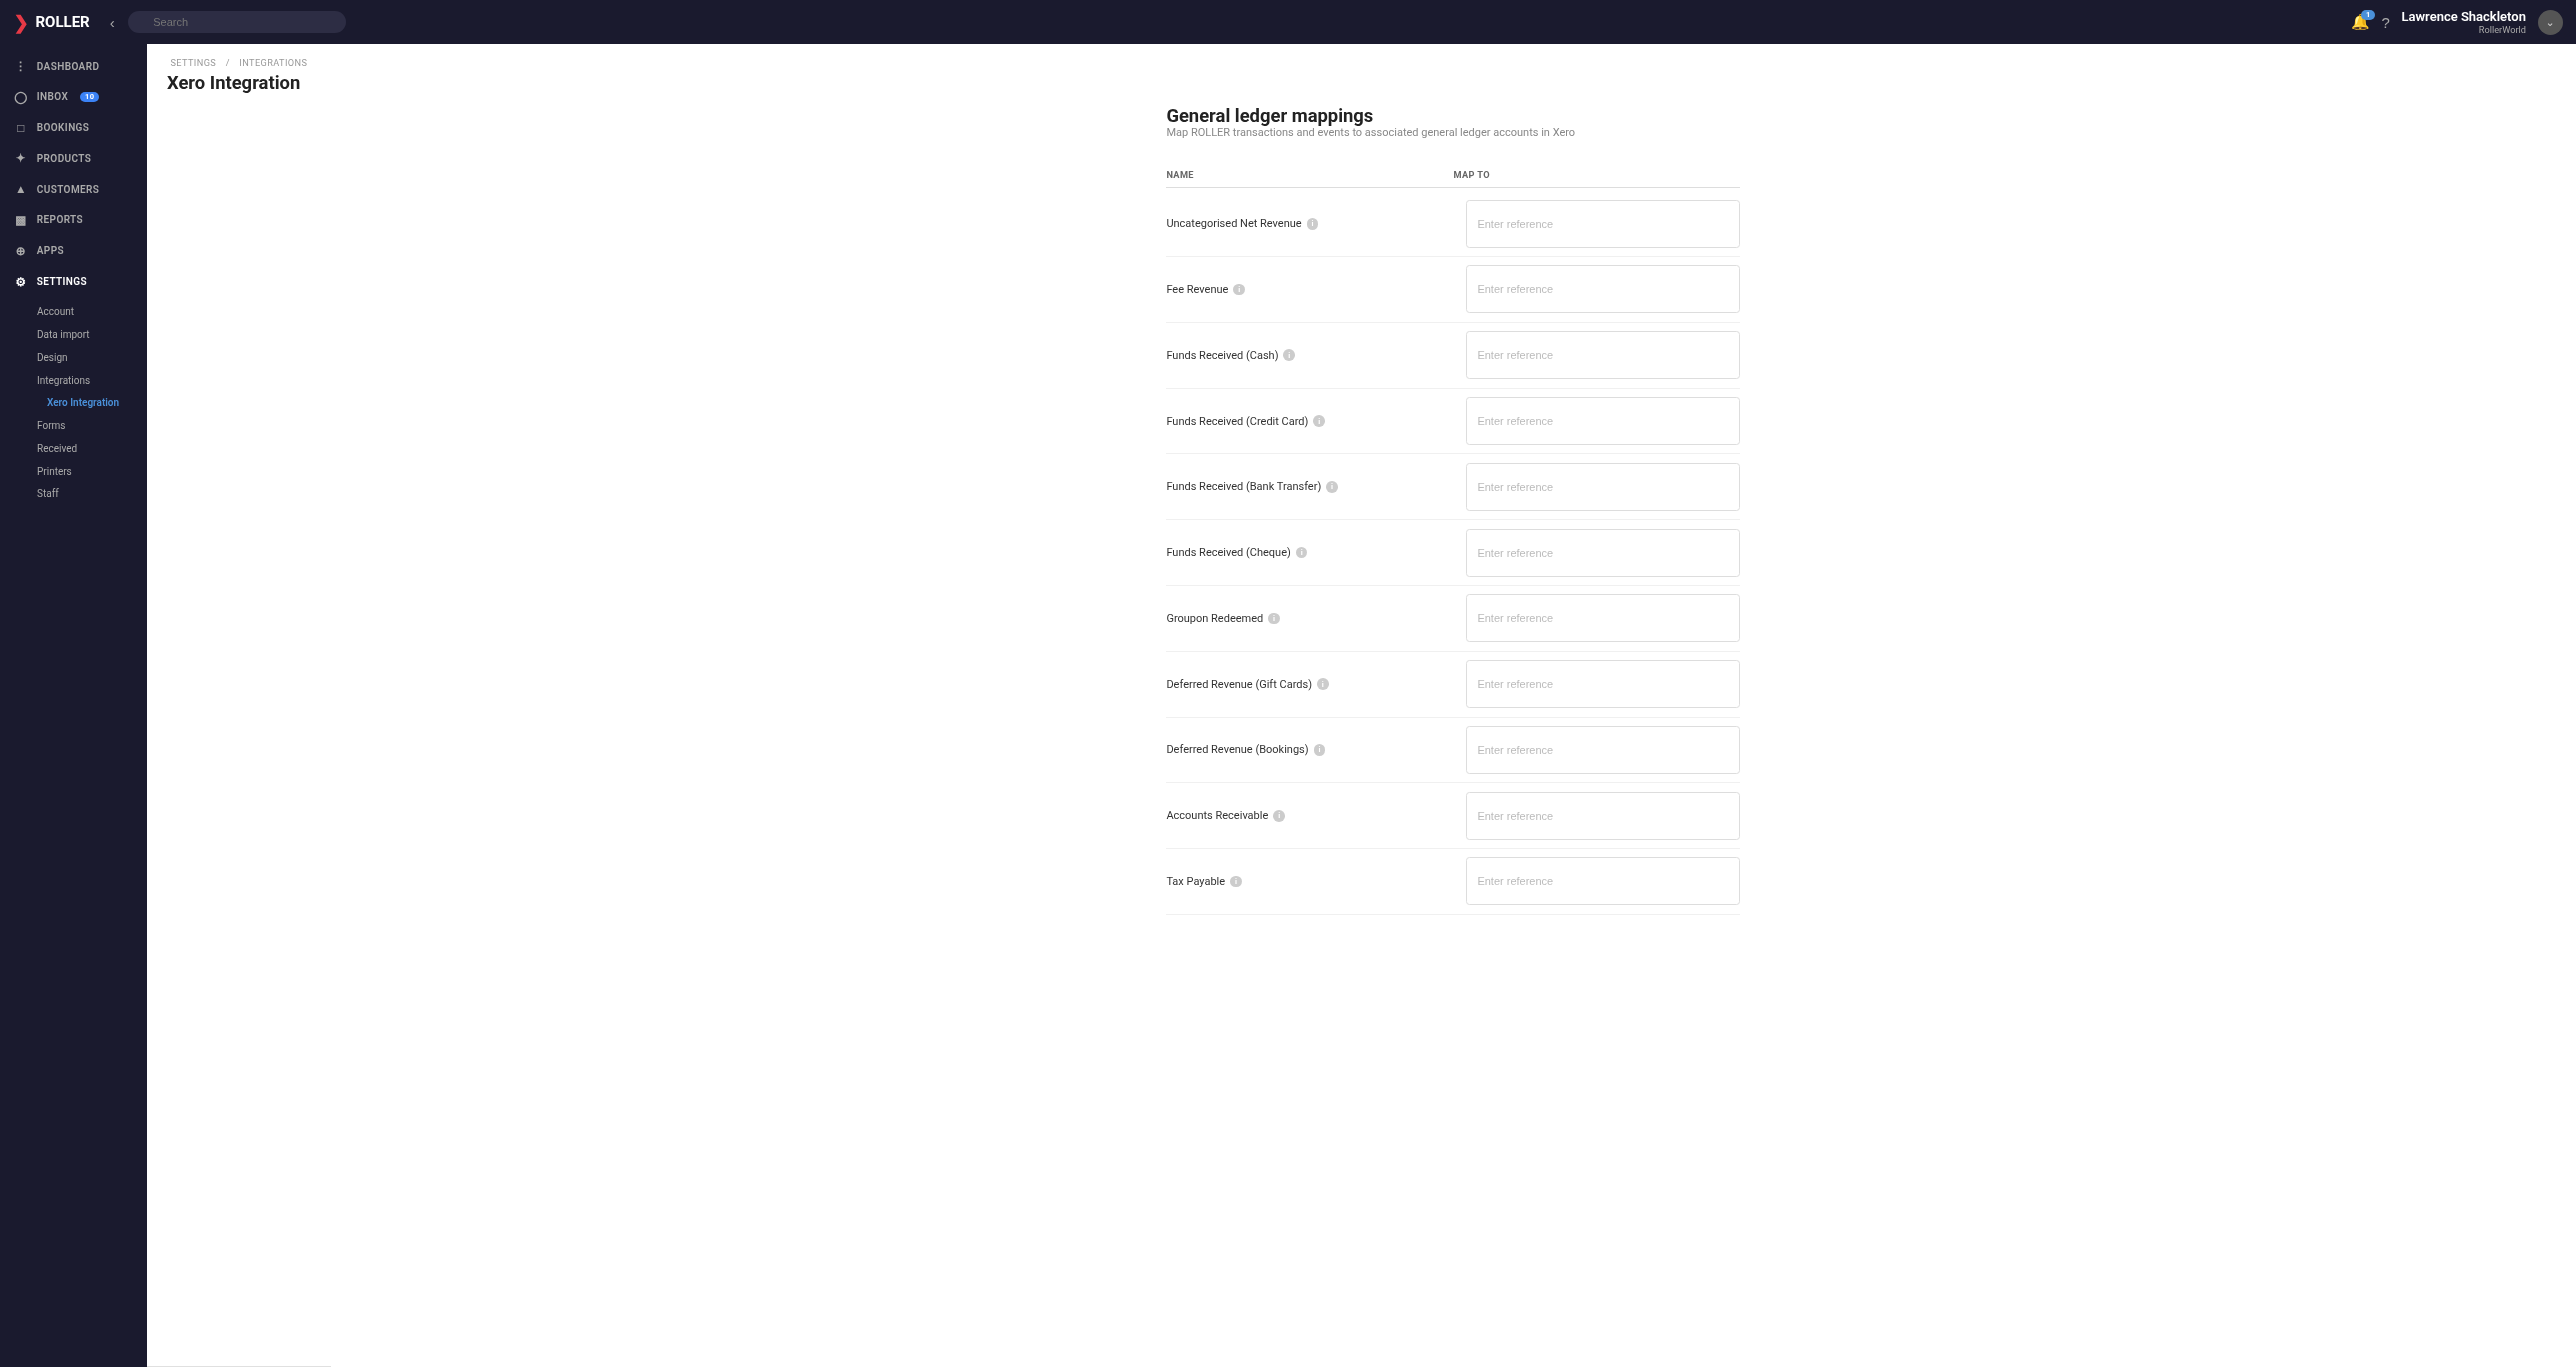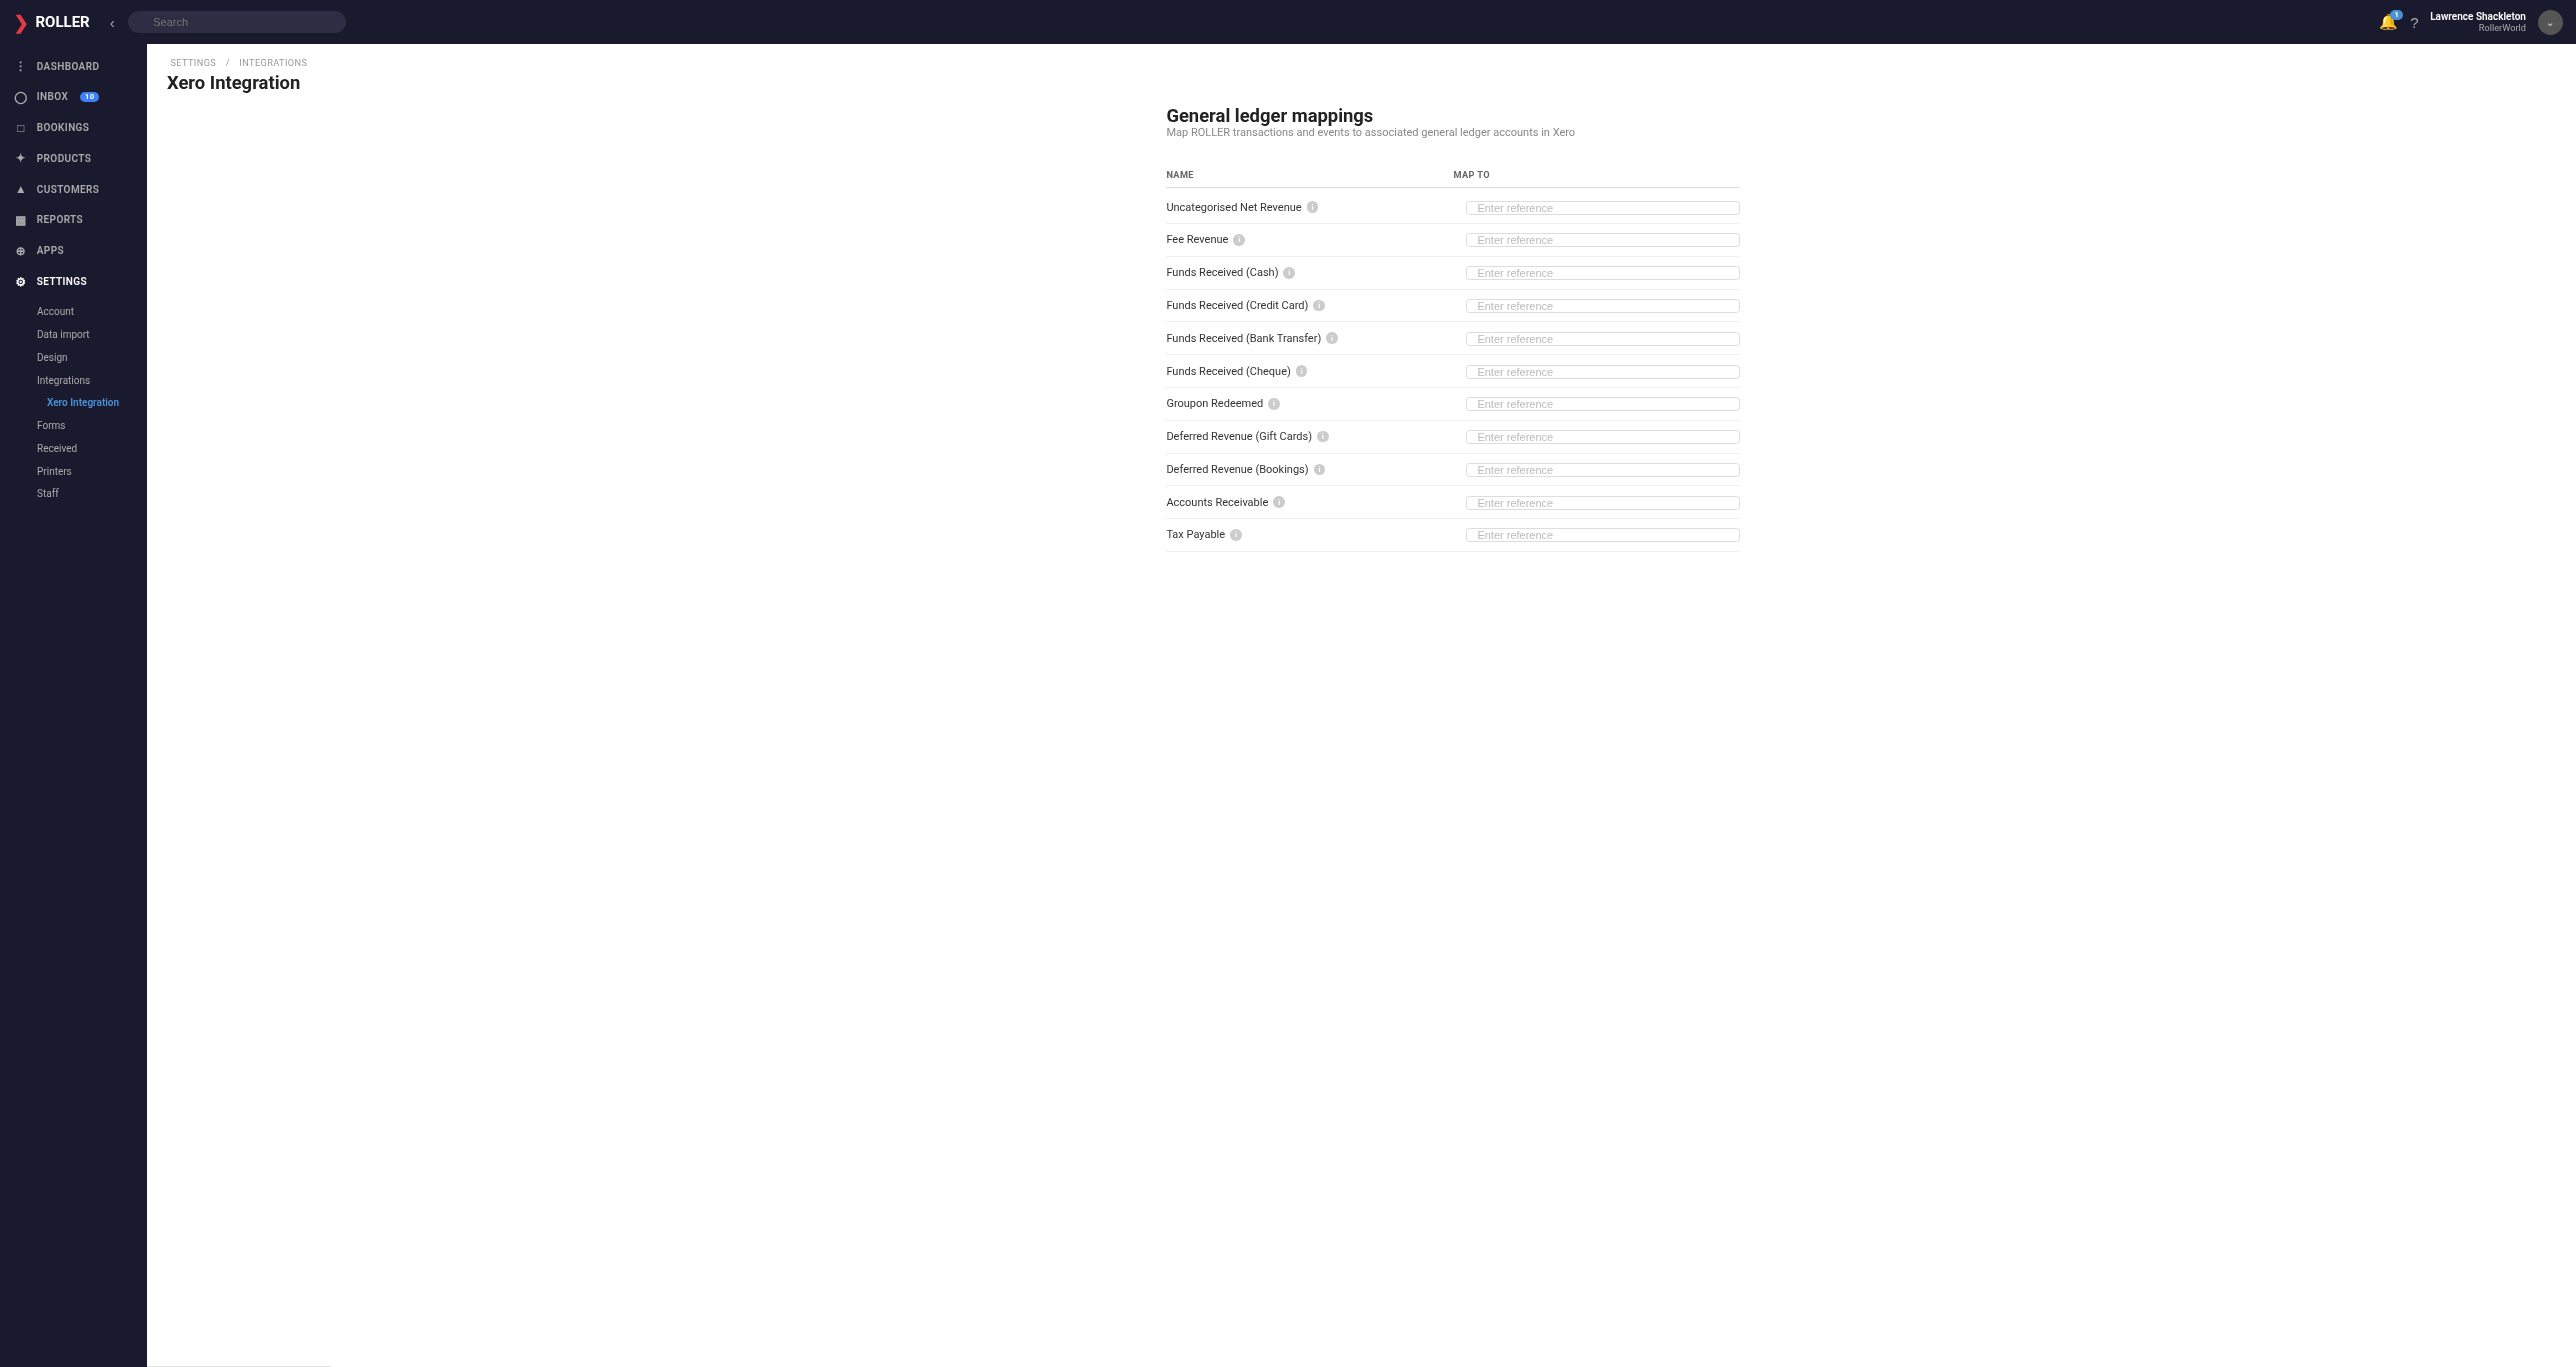--- a/index.html
+++ b/index.html
@@ -102,21 +102,21 @@
       background: none;
       border: none;
     }
     .nav-user {
       display: flex;
       flex-direction: column;
       align-items: flex-end;
     }
     .nav-user-name {
       color: white;
-      font-size: 10px;
+      font-size: 13px;
       font-weight: 600;
     }
     .nav-user-org {
       color: #aaa;
       font-size: 9.2px;
     }
     .nav-avatar {
       width: 25px;
       height: 25px;
       border-radius: 50%;
@@ -282,21 +282,21 @@
       color: white;
       font-size: 7.5px;
       font-weight: 700;
       cursor: pointer;
       flex-shrink: 0;
     }
     .ref-input {
       width: 100%;
       border: 0.8px solid #ddd;
       border-radius: 3.4px;
-      padding: 0 10px;
+      padding: 17px 10px;
       font-size: 11px;
       color: #999;
       outline: none;
       background: white;
     }
     .ref-input::placeholder {
       color: #bbb;
     }
   </style>
 </head>

